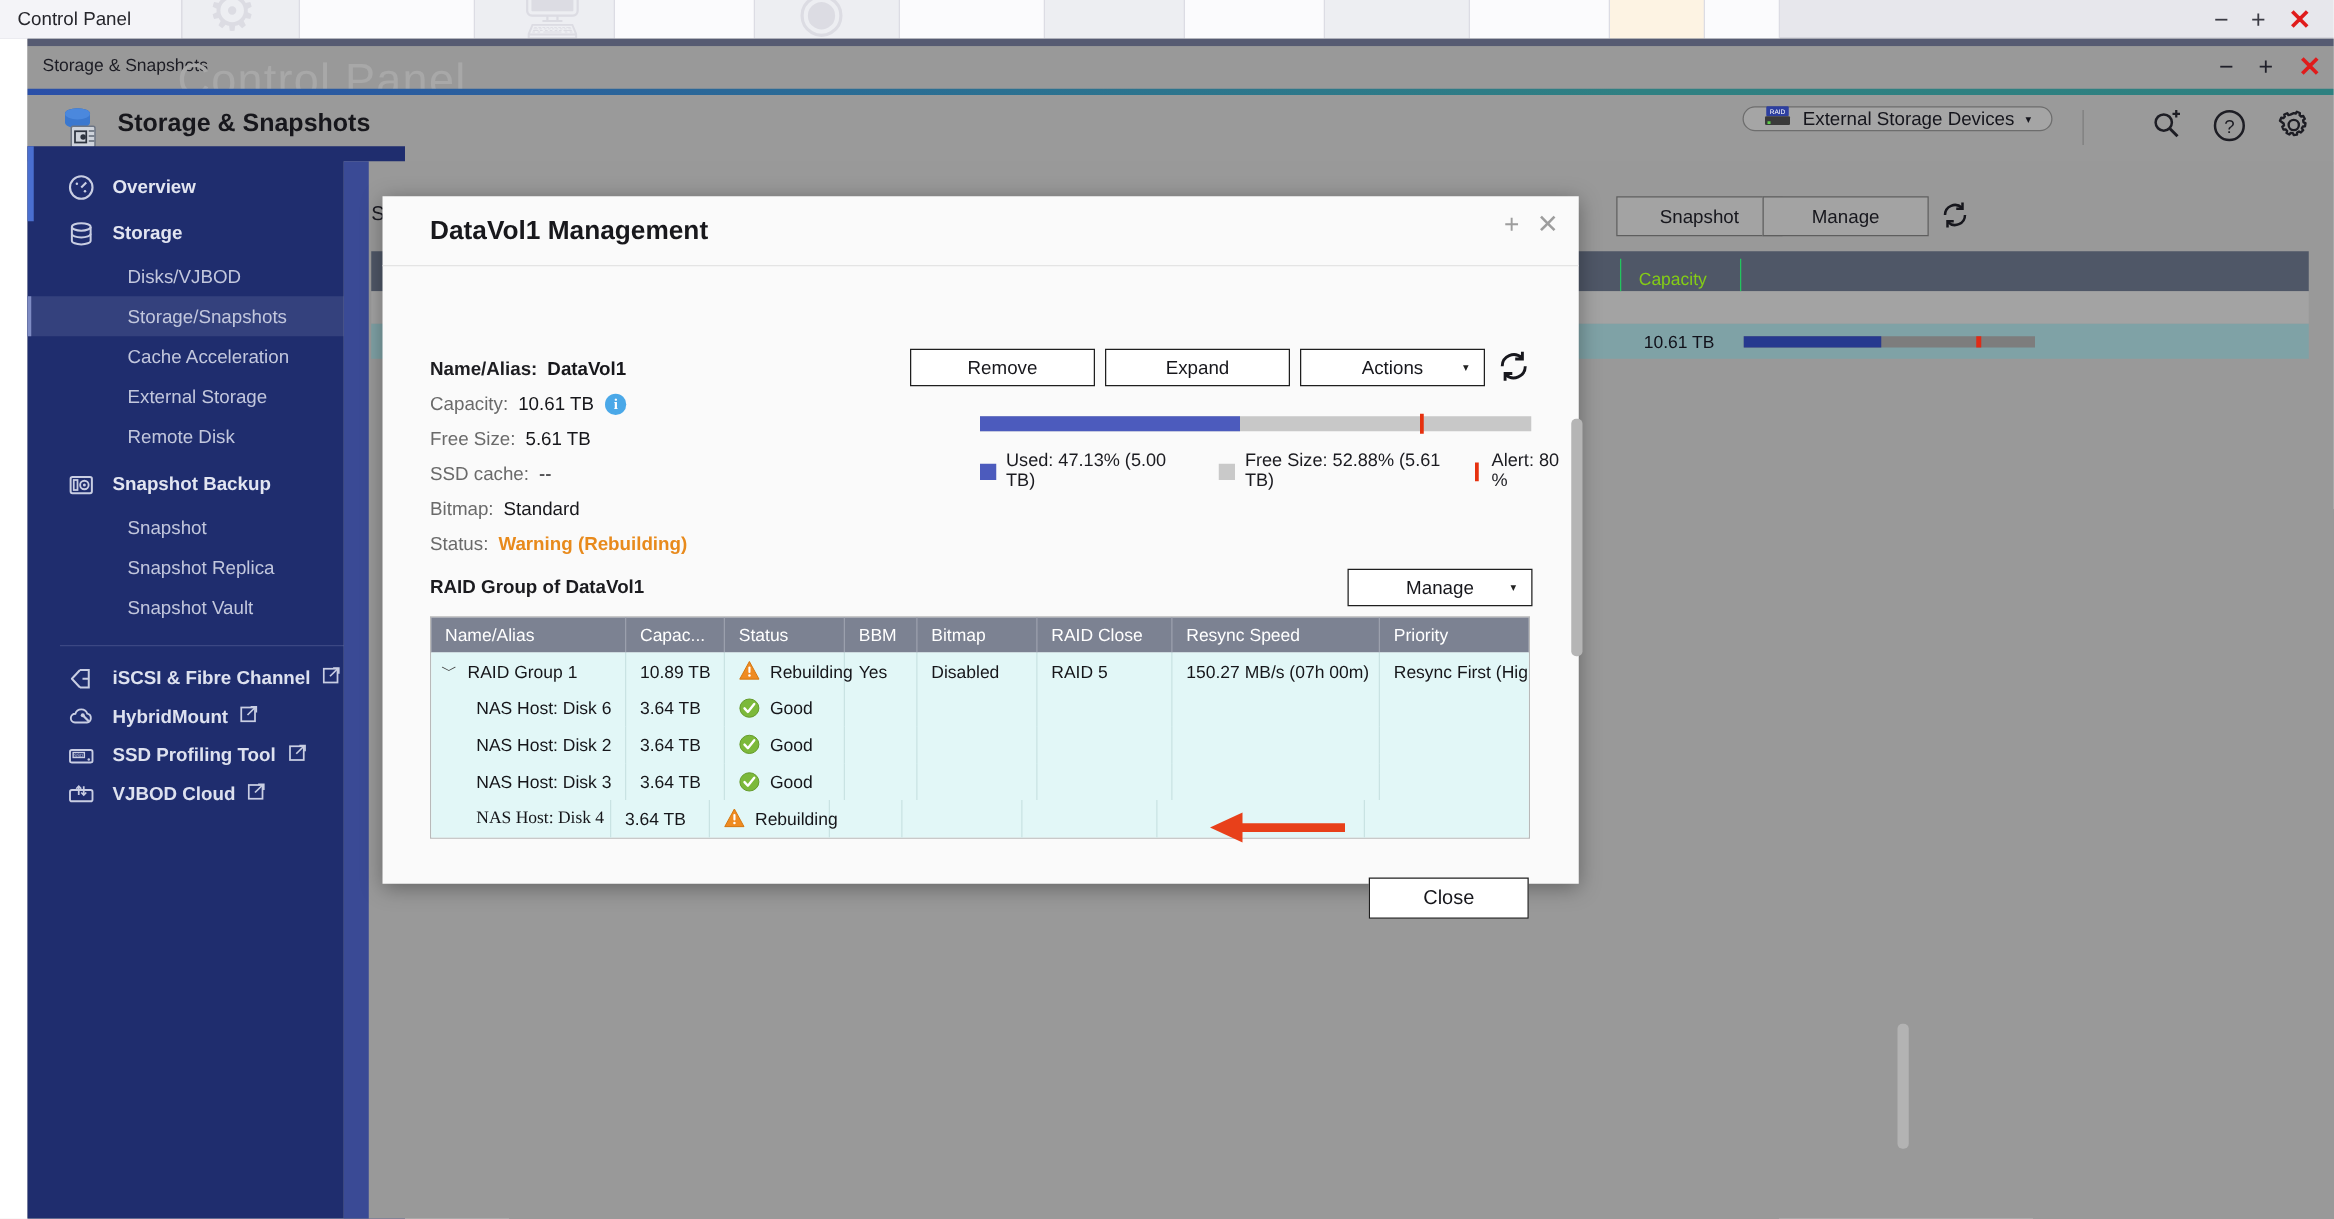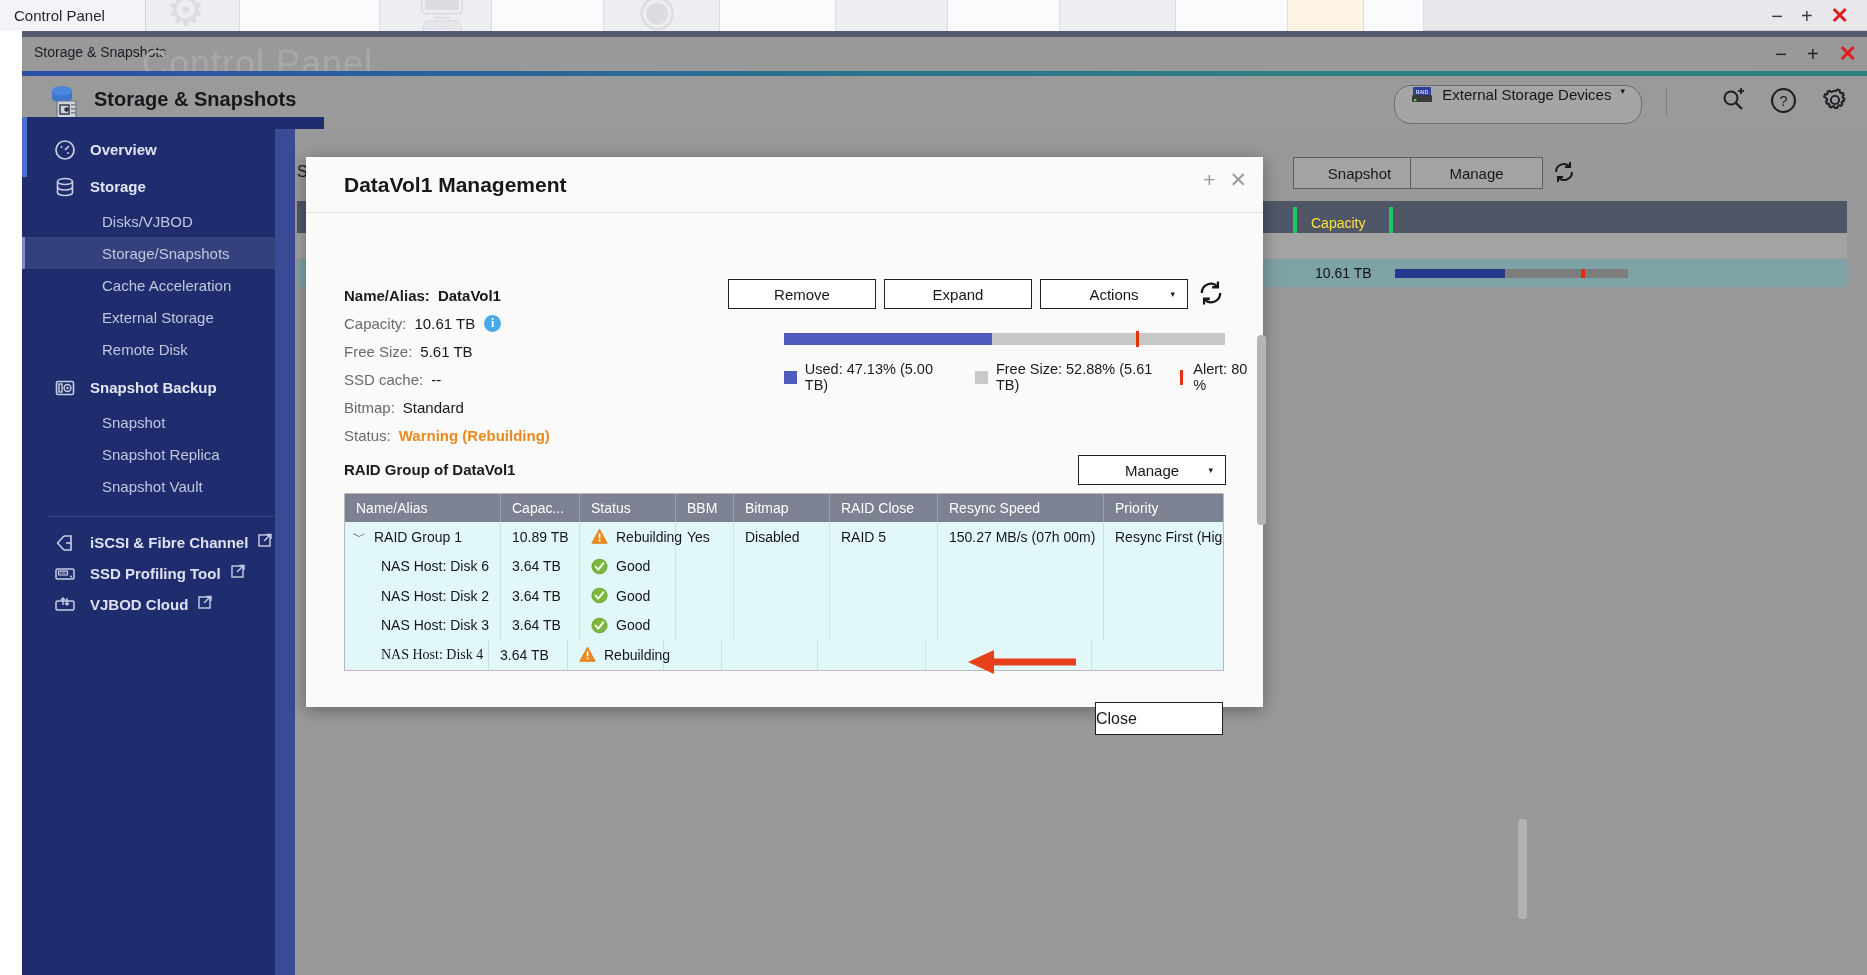--- a/index.html
+++ b/index.html
@@ -77,23 +77,23 @@
     background: #9a9a9a;
   }
   .app-logo-wrap {
     position: absolute; left: 22px; top: 6px; width: 40px; height: 40px;
   }
   .app-name {
     position: absolute; left: 72px; top: 12px;
     font-size: 20px; font-weight: bold; color: #17171c;
   }
   .ext-storage-btn {
-    position: absolute; right: 225px; top: 9px; height: 39px;
+    position: absolute; right: 225px; top: 9px; height: 20px;
     background: #a5a5a5; border: 1px solid #6d6d6d; border-radius: 17px;
-    display: flex; gap: 9px; padding: 0 16px;
+    display: flex; align-items: center; gap: 9px; padding: 0 16px;
     font-size: 15px; color: #15151c; cursor: pointer;
   }
   .divider-v {
     position: absolute; right: 200px; top: 12px; width: 1px; height: 28px;
     background: #7d7d7d;
   }
   .hdr-icons {
     position: absolute; right: 18px; top: 10px;
     display: flex; align-items: center; gap: 24px;
   }
@@ -144,22 +144,22 @@
     background: #a3a3a3; font-size: 15px; color: #17171d;
     display: flex; align-items: center; justify-content: center; cursor: pointer;
   }
   .cp-btn .caret { position: absolute; right: 10px; font-size: 9px; }
   .cp-refresh { position: absolute; top: 2px; cursor: pointer; }
   .cp-tbl-head {
     position: absolute; left: 22px; top: 72px; right: 20px; height: 32px;
     background: #4f5767; display: flex; align-items: center;
   }
   .cp-th {
-    color: #fde047; font-size: 14px; padding-left: 14px; height: 100%;
-    display: flex; align-items: center; border-right: 4px solid #22c55e; margin-top: 12px;
+    color: #84cc16; font-size: 14px; padding-left: 14px; height: 100%;
+    display: flex; align-items: center; border-right: 1px solid #22c55e; margin-top: 12px;
   }
   .cp-row-blank { position: absolute; left: 22px; top: 104px; right: 20px; height: 26px; background: #a3a3a3; }
   .cp-row {
     position: absolute; left: 22px; top: 130px; right: 20px; height: 28px;
     background: #7fa2a6; display: flex; align-items: center;
   }
   .cp-row .cap { position: absolute; left: 1018px; font-size: 14px; color: #11111a; }
   .cp-bar { position: absolute; left: 1098px; width: 233px; height: 9px; background: #7d7d7d; }
   .cp-bar .fill { position: absolute; left: 0; top: 0; height: 9px; width: 110px; background: #26398f; }
   .cp-bar .alert { position: absolute; left: 186px; top: 0; width: 4px; height: 9px; background: #e02b16; }
@@ -243,21 +243,21 @@
   .chev-down { margin-right: 8px; color: #3c3c3c; font-size: 13px; cursor: pointer; }
   .st { display: flex; align-items: center; gap: 8px; }
   .ico-warn { width: 17px; height: 17px; flex: 0 0 17px; }
   .ico-ok { width: 17px; height: 17px; flex: 0 0 17px; }
 
   .arrow-annot { position: absolute; left: 662px; top: 434px; pointer-events: none; }
 
   .close-btn {
     position: absolute; left: 789px; right: auto; top: 489px; width: 128px; height: 33px;
     background: #ffffff; border: 1px solid #1f1f1f; font-size: 16px; color: #17171c;
-    display: flex; align-items: center; cursor: pointer;
+    display: flex; align-items: center; justify-content: center; cursor: pointer;
   }
 
   .dlg-scrollbar {
     position: absolute; left: 951px; top: 122px; width: 9px; height: 190px;
     background: #b5b5b5; border-radius: 4px;
   }
   .pane-scrollbar {
     position: absolute; left: 1243px; top: 690px; width: 9px; height: 100px;
     background: #b3b3b3; border-radius: 4px;
   }
@@ -445,20 +445,37 @@
         <span class="lbl">iSCSI &amp; Fibre Channel</span>
         <span class="ext-ico">
           <svg width="15" height="15" viewBox="0 0 15 15">
             <rect x="1" y="2" width="11" height="11" fill="none" stroke="#c9cee3" stroke-width="1.4"></rect>
             <line x1="6" y1="8" x2="12.5" y2="1.6" stroke="#c9cee3" stroke-width="1.4"></line>
             <polyline points="8.5,1.5 13,1.5 13,6" fill="none" stroke="#c9cee3" stroke-width="1.4"></polyline>
           </svg>
         </span>
       </div>
 
+      <div class="sb-ext">
+        <span class="sb-ico">
+          <svg width="22" height="22" viewBox="0 0 22 22">
+            <path d="M6 15h9.5a3.6 3.6 0 0 0 .3-7.1A5 5 0 0 0 6.3 8 3.5 3.5 0 0 0 6 15z" fill="none" stroke="#c9cee3" stroke-width="1.5"></path>
+            <path d="M12 9l5 5" stroke="#c9cee3" stroke-width="1.8"></path>
+            <circle cx="12.2" cy="9.2" r="1.6" fill="#c9cee3"></circle>
+          </svg>
+        </span>
+        <span class="lbl">HybridMount</span>
+        <span class="ext-ico">
+          <svg width="15" height="15" viewBox="0 0 15 15">
+            <rect x="1" y="2" width="11" height="11" fill="none" stroke="#c9cee3" stroke-width="1.4"></rect>
+            <line x1="6" y1="8" x2="12.5" y2="1.6" stroke="#c9cee3" stroke-width="1.4"></line>
+            <polyline points="8.5,1.5 13,1.5 13,6" fill="none" stroke="#c9cee3" stroke-width="1.4"></polyline>
+          </svg>
+        </span>
+      </div>
 
       <div class="sb-ext">
         <span class="sb-ico">
           <svg width="22" height="22" viewBox="0 0 22 22">
             <rect x="2" y="6" width="18" height="10" rx="1.5" fill="none" stroke="#c9cee3" stroke-width="1.5"></rect>
             <rect x="4.5" y="8" width="9" height="4" fill="none" stroke="#c9cee3" stroke-width="1.1"></rect>
             <text x="9" y="11.4" font-size="3.6" fill="#c9cee3" text-anchor="middle" font-family="Liberation Sans, sans-serif">SSD</text>
             <circle cx="17" cy="13.5" r="1" fill="#c9cee3"></circle>
           </svg>
         </span>

